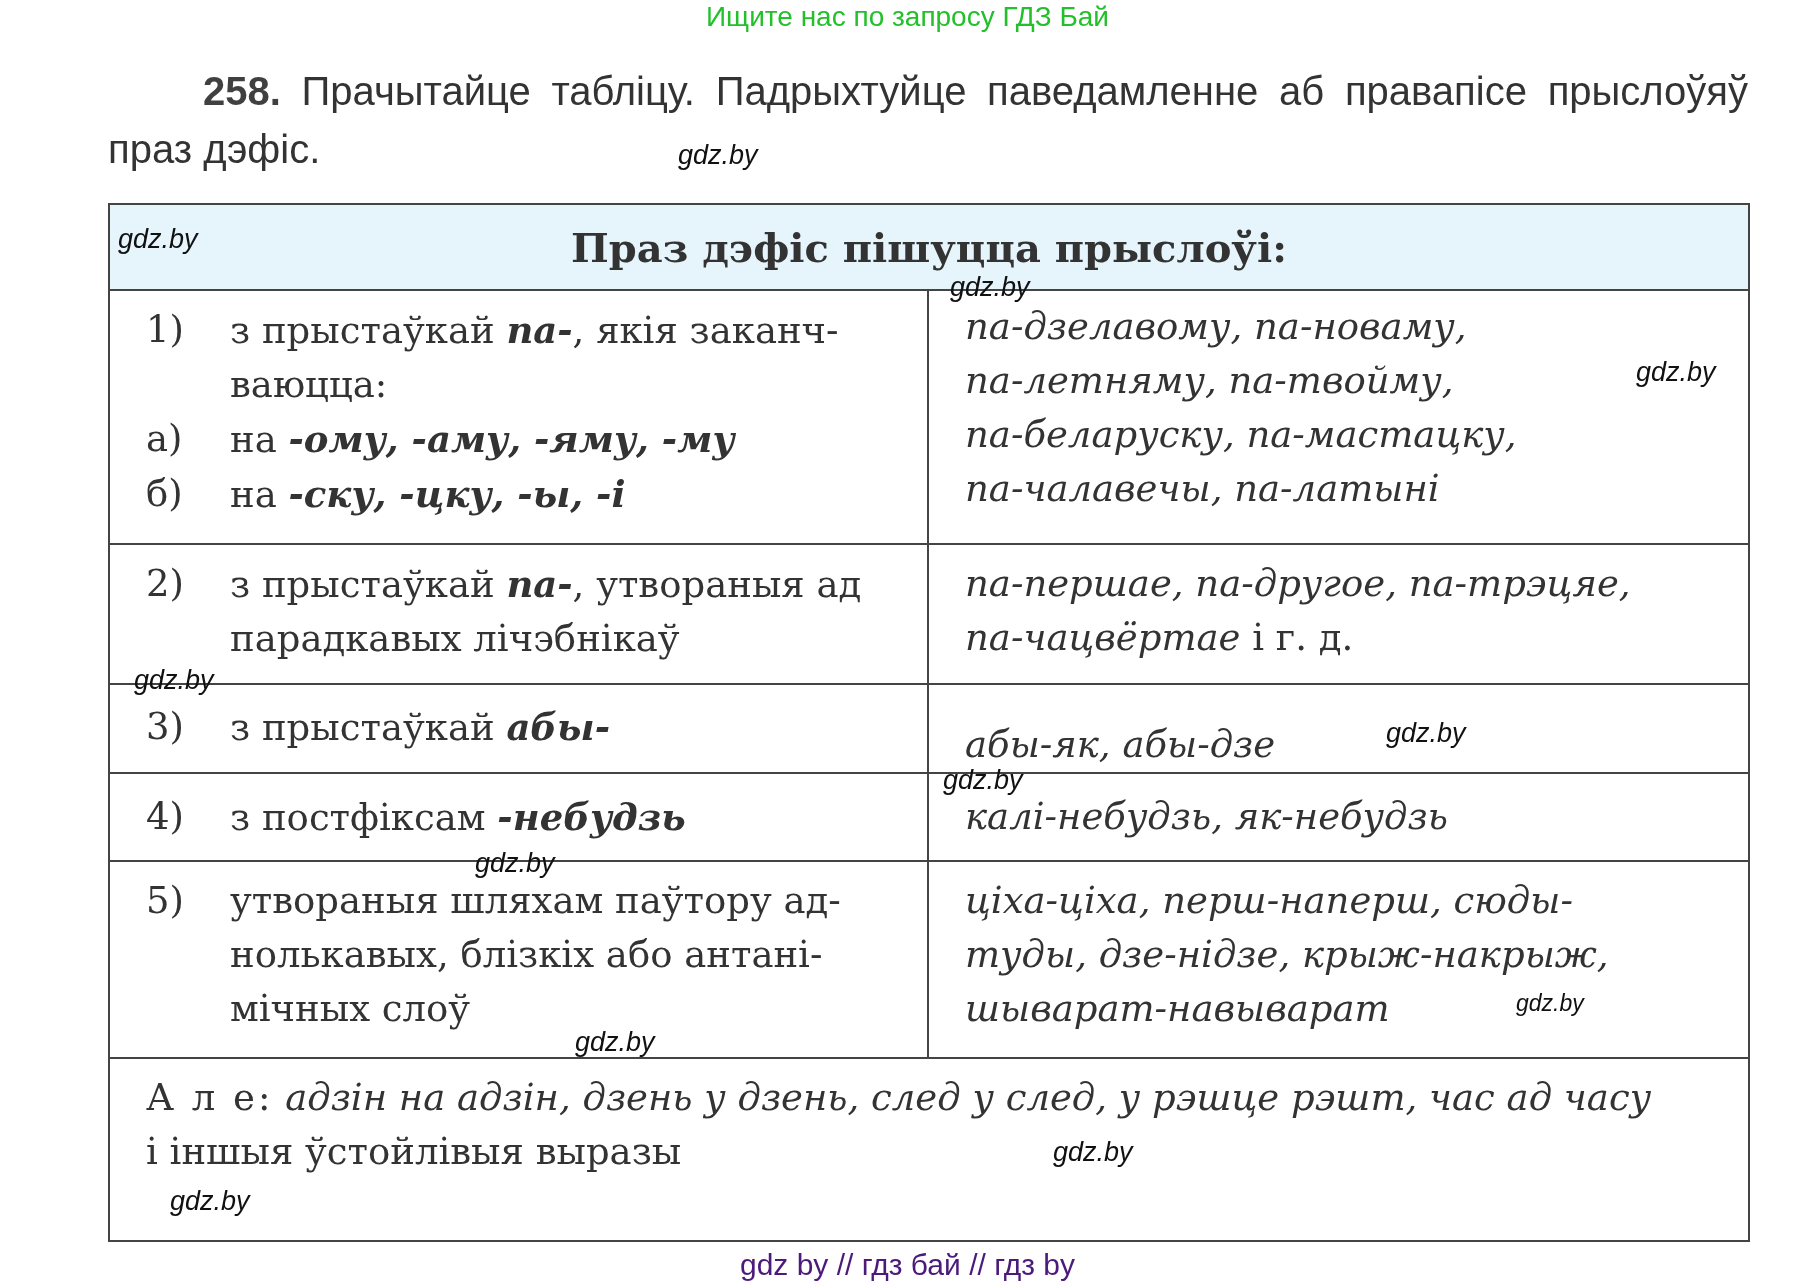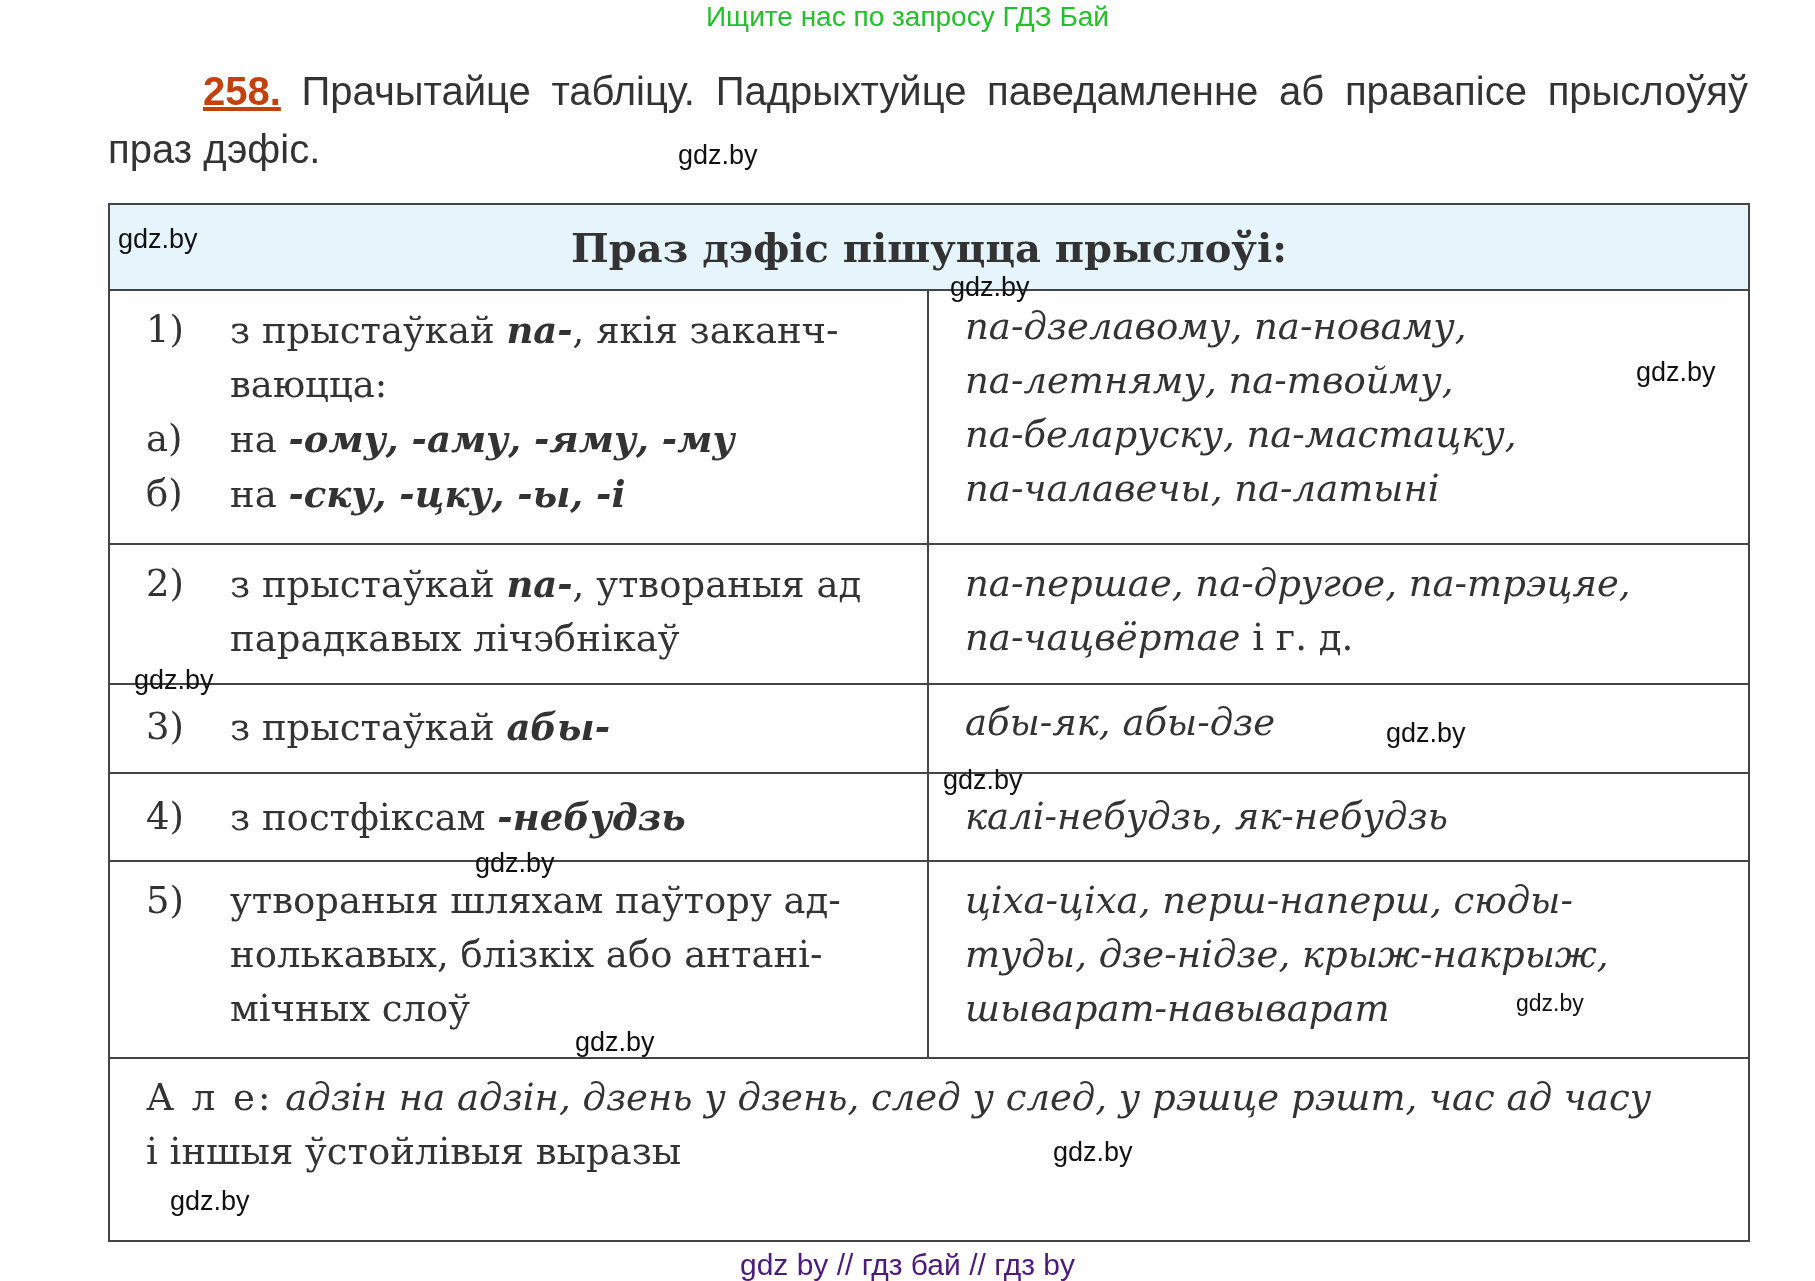--- a/index.html
+++ b/index.html
@@ -2,33 +2,33 @@
 <html><head>
 <meta charset="utf-8">
 <style>
   html, body { margin:0; padding:0; background:#ffffff; }
   body { width:1815px; height:1281px; position:relative; overflow:hidden; color:#333333; }
   .abs { position:absolute; }
   .sans { font-family:"Liberation Sans", "DejaVu Sans", sans-serif; }
   .serif { font-family:"DejaVu Serif", "Liberation Serif", serif; }
   .topnote { left:0; width:1815px; top:0; text-align:center; font-size:28px; line-height:34px; color:#22c02a; }
   .task { left:108px; width:1640px; top:62px; font-size:40px; line-height:58px; color:#333; text-align:justify; text-align-last:left; }
-  .task .num { color:#c2410c; font-weight:bold;text-decoration:underline; }
+  .task .num { color:#404040; font-weight:bold; }
   .task .indent { display:inline-block; width:95px; }
   table.rules { position:absolute; left:108px; top:203px; width:1640px; border-collapse:collapse; table-layout:fixed; }
   table.rules td, table.rules th { border:2.5px solid #444; padding:0; vertical-align:top; }
   table.rules th { background:#e6f4fb; height:84px; font-weight:bold; font-size:40px; text-align:center; vertical-align:middle; color:#333; }
   .c { font-size:37px; line-height:54px; color:#333; }
   .rowwrap { position:relative; }
   .lbl { position:absolute; left:36px; }
   .txt { padding-left:120px; padding-right:14px; }
   .rtxt { padding-left:36px; padding-right:14px; font-style:italic; }
   .it { font-style:italic; font-weight:bold; }
   .spaced { letter-spacing:3px; }
-  .wm { font-family:"Liberation Sans", "DejaVu Sans", sans-serif; color:#111; font-size:27px; line-height:30px; }
+  .wm { font-family:"Liberation Sans", "DejaVu Sans", sans-serif; color:#111; font-size:27px; line-height:30px;font-style:italic; }
   .wm-small { font-size:23px; }
   .footer { left:0; width:1815px; top:1248px; text-align:center; font-size:30px; line-height:34px; color:#4b1a7a; }
 </style>
 </head>
 <body>
 
 <div class="abs topnote sans">Ищите нас по запросу ГДЗ Бай</div>
 
 <div class="abs task sans">
   <span class="indent"></span><span class="num">258.</span> <span>Прачытайце табліцу. Падрыхтуйце паведамленне аб правапісе прыслоўяў праз дэфіс.</span>
@@ -91,21 +91,21 @@
   </tr>
 
   <tr style="height:89px;">
     <td>
       <div class="c rowwrap" style="padding-top:15px;">
         <span class="lbl">3)</span>
         <div class="txt"><span>з прыстаўкай </span><span class="it">абы-</span></div>
       </div>
     </td>
     <td>
-      <div class="c rtxt" style="padding-top:11px;">абы-як, абы-дзе</div>
+      <div class="c rtxt" style="padding-top:1px;margin-top:32px;">абы-як, абы-дзе</div>
     </td>
   </tr>
 
   <tr style="height:88px;">
     <td>
       <div class="c rowwrap" style="padding-top:16px;">
         <span class="lbl">4)</span>
         <div class="txt"><span>з постфіксам </span><span class="it">-небудзь</span></div>
       </div>
     </td>

